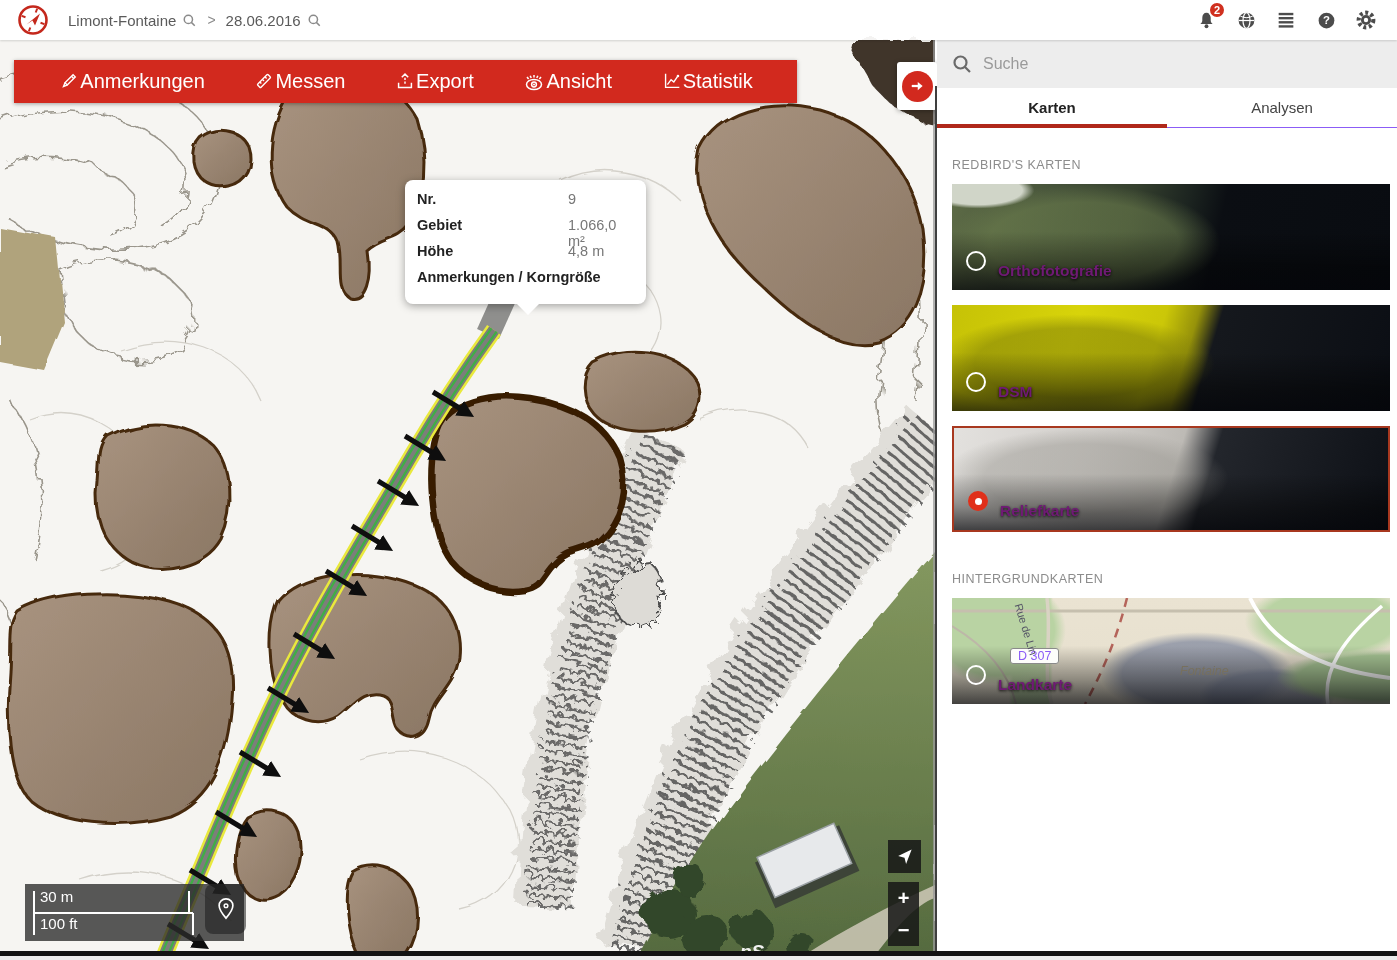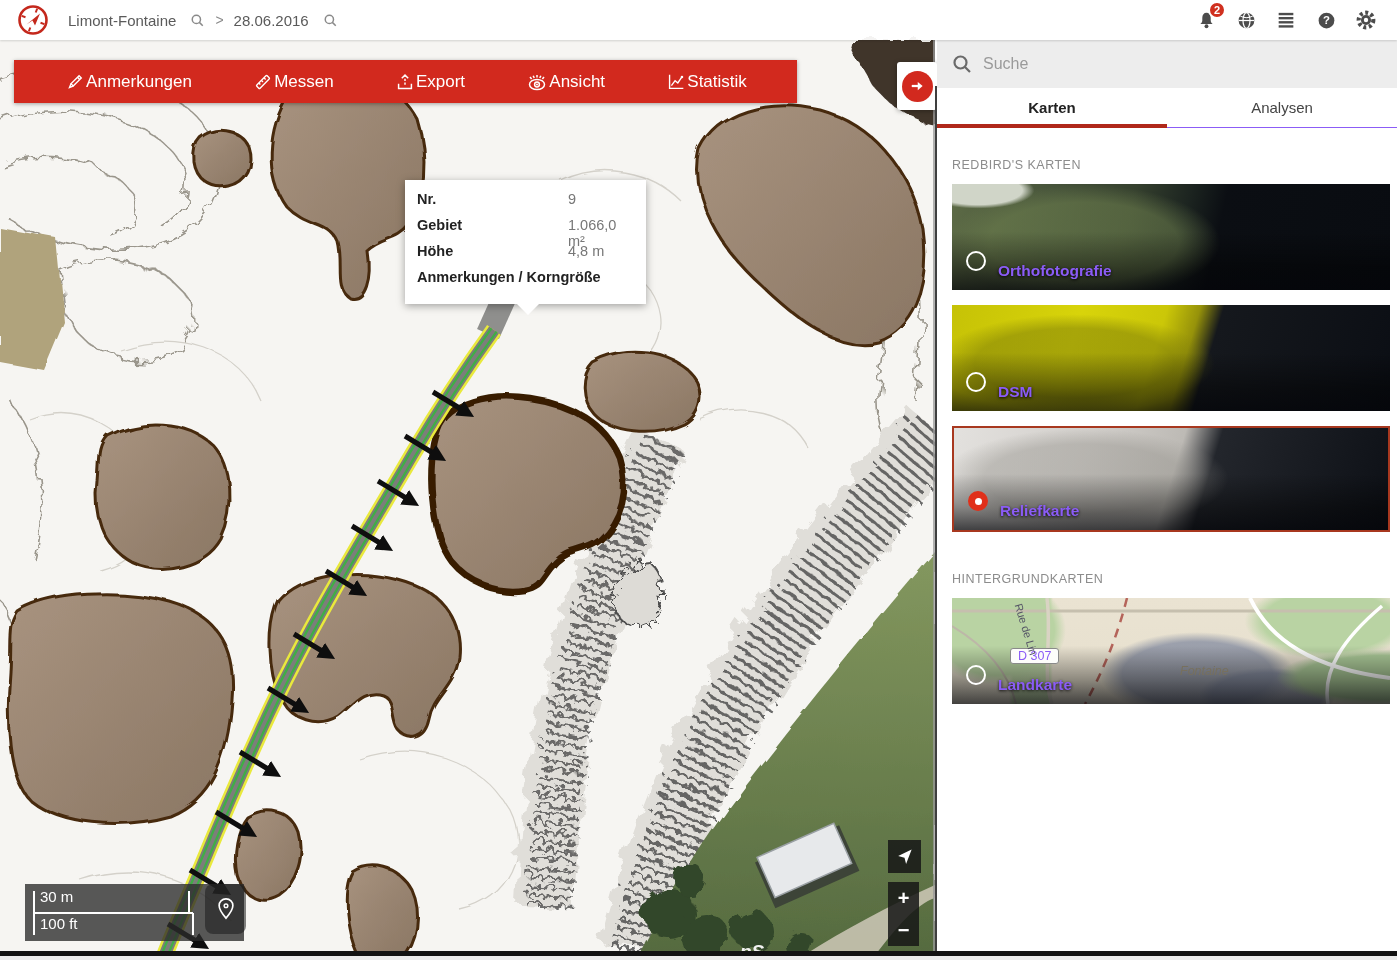--- a/index.html
+++ b/index.html
@@ -9,44 +9,44 @@
 
   
   .map-wrap { position:absolute; left:0; top:0; width:935px; height:960px; background:#f6f5f2; }
   .map-wrap svg { display:block; }
 
   
   .topbar { position:absolute; left:0; top:0; width:1397px; height:40px;
     background:rgba(255,255,255,.94); z-index:40; display:flex; align-items:center;
     box-shadow:0 1px 2px rgba(0,0,0,.15); }
   .logo { margin:0 18px 0 16px; width:34px; height:34px; }
-  .crumb { font-size:15px; color:#5a5a5a; display:flex; align-items:center; gap:14px; cursor:pointer; }
+  .crumb { font-size:15px; color:#5a5a5a; display:flex; align-items:center; gap:6px; cursor:pointer; }
   .crumb-sep { color:#8a8a8a; margin:0 10px; font-size:14px; }
   .topbar-right { margin-left:auto; display:flex; align-items:center; gap:14px; padding-right:18px; }
   .tb-icon { position:relative; width:26px; height:26px; display:flex; align-items:center; justify-content:center; cursor:pointer; }
   .badge { position:absolute; top:-6px; right:-7px; min-width:18px; height:18px; border-radius:9px;
     background:#d0301f; color:#fff; font-size:11px; font-weight:bold; display:flex;
     align-items:center; justify-content:center; border:2px solid #fff; padding:0 3px; }
 
   
   .red-toolbar { position:absolute; left:14px; top:60px; width:783px; height:43px; background:#d2291e;
     z-index:20; display:flex; align-items:center; justify-content:space-around; padding:0 20px;
     box-shadow:0 1px 4px rgba(0,0,0,.35); }
-  .rt-item { display:flex; align-items:center; color:#fff; font-size:17px; cursor:pointer; }
+  .rt-item { display:flex; color:#fff; font-size:20px; cursor:pointer; }
 
   
   .collapse-btn { position:absolute; left:897px; top:62px; width:40px; height:48px; background:#fff;
     border-radius:3px; z-index:20; display:flex; align-items:center; justify-content:center;
     box-shadow:0 1px 5px rgba(0,0,0,.35); cursor:pointer; }
   .collapse-btn .disc { width:31px; height:31px; border-radius:50%; background:#d2291e;
     display:flex; align-items:center; justify-content:center; }
 
   
   .tooltip { position:absolute; left:405px; top:180px; width:241px; background:#fff; z-index:15;
-    box-shadow:0 2px 8px rgba(0,0,0,.35); padding:11px 12px 9px 12px; }
+    box-shadow:0 2px 8px rgba(0,0,0,.35); padding:11px 12px 9px 12px;border-radius:8px; }
   .tt-row { display:flex; align-items:baseline; height:26px; }
   .tt-label { flex:0 0 151px; font-weight:bold; font-size:14.5px; color:#222; }
   .tt-value { font-size:14.5px; color:#777; }
   .tooltip::after { content:""; position:absolute; left:112px; bottom:-11px; width:0; height:0;
     border-left:11px solid transparent; border-right:11px solid transparent; border-top:11px solid #fff; }
 
   
   .scalebox { position:absolute; left:25px; top:884px; width:219px; height:57px;
     background:rgba(42,42,42,.78); z-index:20; color:#fff; }
   .scalebox .s1 { position:absolute; left:15px; top:4px; font-size:15px; }
@@ -115,21 +115,21 @@
     border-radius:3px; padding:0px 7px; font-size:12.5px; color:#8b5cf6; z-index:2; }
   .street-label { position:absolute; left:72px; top:4px; font-size:11px; color:#556;
     transform:rotate(73deg); transform-origin:left top; z-index:2; }
   .town-label { position:absolute; left:228px; top:66px; font-size:12.5px; color:#77705e;
     font-style:italic; z-index:2; }
   .card-foot { position:absolute; left:14px; bottom:10px; display:flex; align-items:center; gap:12px; z-index:3; }
   .radio { width:20px; height:20px; border-radius:50%; border:2.5px solid #fff; position:relative; flex:none; }
   .radio.checked { border-color:#e0301a; background:#e0301a; }
   .radio.checked::after { content:""; position:absolute; left:50%; top:50%; width:7px; height:7px;
     margin:-3.5px 0 0 -3.5px; border-radius:50%; background:#fff; }
-  .card-label { color:#8b5cf6; font-weight:bold; font-size:15.5px; text-shadow:0 1px 3px rgba(0,0,0,.9);margin-top:20px; }
+  .card-label { color:#701a75; font-weight:bold; font-size:15.5px; text-shadow:0 1px 3px rgba(0,0,0,.9);margin-top:20px; }
 </style>
 </head>
 <body>
 
 <div class="page">
 
   <div class="map-wrap">
     <svg width="935" height="960" viewBox="0 0 935 960">
       <defs>
         <filter id="rough" x="-20%" y="-20%" width="140%" height="140%">

